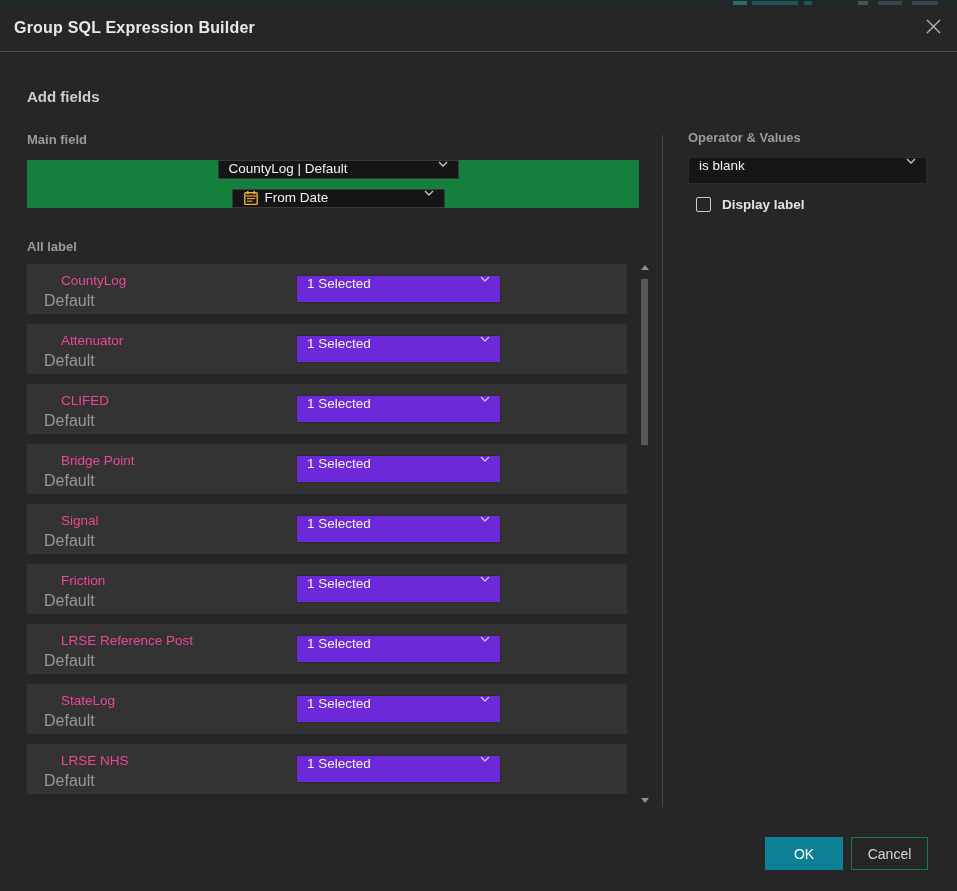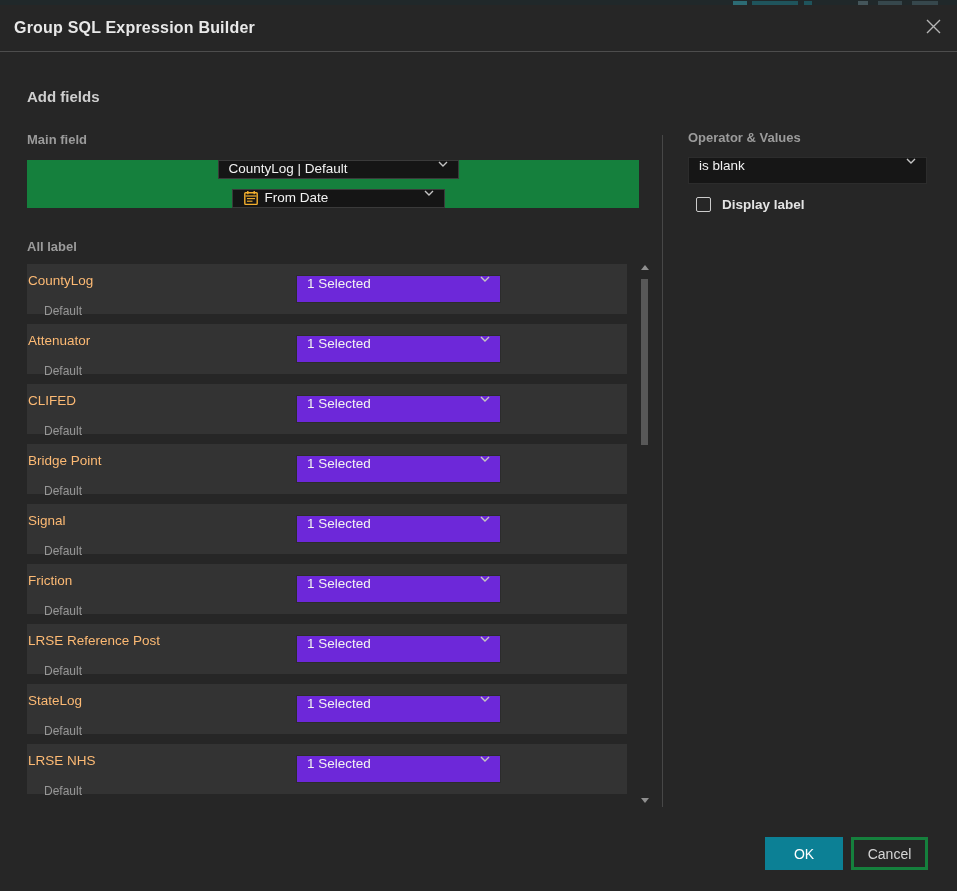--- a/index.html
+++ b/index.html
@@ -29,22 +29,22 @@
   .dropdown { height:28px; background:#151515; border:1px solid #3a3a3a;
     display:flex; align-items:flex-start; padding:0 10px; cursor:pointer; }
   .dropdown .dd-text { font-size:13.5px; color:#f2f2f2; flex:1; white-space:nowrap; overflow:hidden; }
   .dropdown .chev { margin-left:8px; display:flex; align-items:center; }
   .dd-layer { width:241px; }
   .dd-field { width:213px; gap:4px; }
   .dd-field .cal { display:flex; align-items:center; margin-right:2px; }
 
   .fields-list { margin-top:10px; width:600px; }
   .field-row { position:relative; width:600px; height:50px; background:#333333; margin-bottom:10px; }
-  .field-name { position:absolute; left:1px; top:9px; font-size:13.5px; color:#fdba74; }
-  .field-sub { position:absolute; left:17px; top:40px; font-size:12px; color:#979797; }
+  .field-name { position:absolute; left:34px; top:9px; font-size:13.5px; color:#ec4899; }
+  .field-sub { position:absolute; left:17px; top:28px; font-size:16px; color:#979797; }
   .dd-values { position:absolute; left:269px; top:11px; width:205px; border-color:#2c2c2c; background:#6d28d9; }
 
   
   .scrollbar { position:absolute; left:639px; top:256px; width:11px; height:546px; }
   .scroll-up { position:absolute; left:2px; top:4px; width:0; height:0;
     border-left:4px solid transparent; border-right:4px solid transparent; border-bottom:5px solid #8f8f8f; }
   .scroll-thumb { position:absolute; left:2px; top:18px; width:7px; height:166px; background:#585858; cursor:pointer; }
   .scroll-down { position:absolute; left:2px; bottom:4px; width:0; height:0;
     border-left:4px solid transparent; border-right:4px solid transparent; border-top:5px solid #8f8f8f; }
 
@@ -58,21 +58,21 @@
     background:#262626; display:flex; align-items:center; justify-content:center; }
   .radio-dot { width:8px; height:8px; border-radius:50%; background:#12b8c2; }
   .radio-label, .check-label { font-size:13.5px; color:#e3e3e3; }
   .check-row { margin-top:13px; margin-left:8px; display:flex; align-items:center; gap:11px; cursor:pointer;font-weight:bold; }
   .checkbox { width:15px; height:15px; border:1.5px solid #cbcbcb; border-radius:2px; background:transparent; }
 
   
   .footer { position:absolute; right:29px; bottom:21px; display:flex; gap:8px; }
   .btn { height:33px; font-size:14px; display:flex; align-items:center; justify-content:center; cursor:pointer; }
   .btn-ok { width:78px; background:#0c8095; color:#ffffff; border:1px solid #0c8095; }
-  .btn-cancel { width:77px; background:transparent; color:#d6d6d6; border:3px solid #15803d; }
+  .btn-cancel { width:77px; background:transparent; color:#d6d6d6; border:1px solid #15803d; }
 </style>
 </head>
 <body>
 
 <div class="bg-strip">
   <span class="bg-frag" style="left:733px;width:14px;background:#2c6b74;"></span>
   <span class="bg-frag" style="left:752px;width:46px;background:#1f545c;"></span>
   <span class="bg-frag" style="left:804px;width:8px;background:#1f545c;"></span>
   <span class="bg-frag" style="left:858px;width:10px;background:#44555a;"></span>
   <span class="bg-frag" style="left:878px;width:24px;background:#36474c;"></span>

